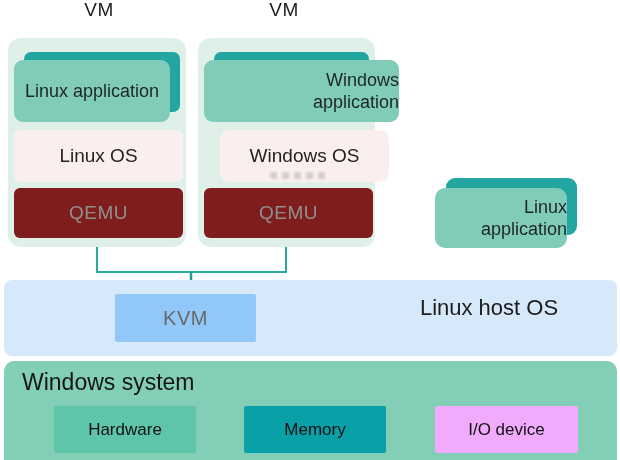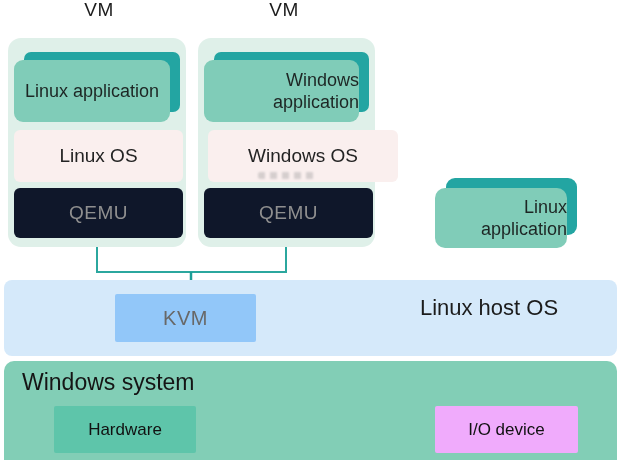--- a/index.html
+++ b/index.html
@@ -14,21 +14,21 @@
   .vm-label{font-size:19px;color:#1c1c1c;letter-spacing:0.5px;}
 
   
   .vm-box{background:#dff0e9;border-radius:13px;}
 
   
   .card-back{background:#23a5a2;border-radius:7px;}
   .card-front{background:#80ccb8;border-radius:9px;font-size:18px;color:#1d2624;line-height:1.25;}
 
   .os-box{background:#faefee;border-radius:6px;font-size:19px;color:#232323;}
-  .qemu-box{background:#0f172a;border-radius:6px;font-size:19px;color:#8f8f8f;letter-spacing:0.5px;}
+  .qemu-box{background:#7f1d1d;border-radius:6px;font-size:19px;color:#8f8f8f;letter-spacing:0.5px;}
 
   
   .smudge{
     height:7px;border-radius:2px;opacity:.38;filter:blur(1px);
     background:repeating-linear-gradient(90deg, #9a9a9a 0 7px, transparent 7px 12px);
   }
 
   
   .host-band{background:#d5e9fa;border-radius:8px;}
   .kvm-box{background:#92c7f9;border-radius:2px;font-size:20px;color:#686868;letter-spacing:0.5px;}
@@ -59,24 +59,24 @@
     <div class="abs os-box center" style="left:6px;top:92px;width:169px;height:52px;">
       <span>Linux OS</span>
     </div>
     <div class="abs qemu-box center" style="left:6px;top:150px;width:169px;height:50px;">
       <span>QEMU</span>
     </div>
   </div>
 
   <div class="abs vm-box" style="left:198px;top:38px;width:177px;height:209px;">
     <div class="abs card-back" style="left:16px;top:14px;width:155px;height:60px;"></div>
-    <div class="abs card-front center" style="left:6px;top:22px;width:155px;height:62px;">
+    <div class="abs card-front center" style="left:6px;top:22px;width:155px;height:62px;padding-left:40px;">
       <span>Windows application</span>
     </div>
-    <div class="abs os-box center" style="left:10px;top:92px;width:190px;height:52px;">
+    <div class="abs os-box center" style="left:22px;top:92px;width:169px;height:52px;border-radius:10px;">
       <span>Windows OS</span>
       <div class="abs smudge" style="left:50px;bottom:3px;width:60px;"></div>
     </div>
     <div class="abs qemu-box center" style="left:6px;top:150px;width:169px;height:50px;">
       <span>QEMU</span>
     </div>
   </div>
 
   <div class="abs card-back" style="left:446px;top:178px;width:131px;height:57px;border-radius:9px;"></div>
   <div class="abs card-front center" style="left:435px;top:188px;width:132px;height:60px;border-radius:10px;">
@@ -95,18 +95,21 @@
     </div>
     <div class="abs host-label center" style="left:360px;top:0;width:250px;height:56px;">Linux host OS</div>
   </div>
 
   <div class="abs hw-band" style="left:4px;top:361px;width:613px;height:99px;">
     <div class="abs hw-title" style="left:18px;top:8px;">Windows system</div>
 
     <div class="abs hw-chip chip-processor center" style="left:50px;top:45px;width:142px;height:47px;">
       <span>Hardware</span>
     </div>
+    <div class="abs hw-chip chip-memory center" style="left:240px;top:45px;width:142px;height:47px;">
+      <span>Memory</span>
+    </div>
     <div class="abs hw-chip chip-io center" style="left:431px;top:45px;width:143px;height:47px;">
       <span>I/O device</span>
     </div>
   </div>
 
 </div>
 
 </body></html>

